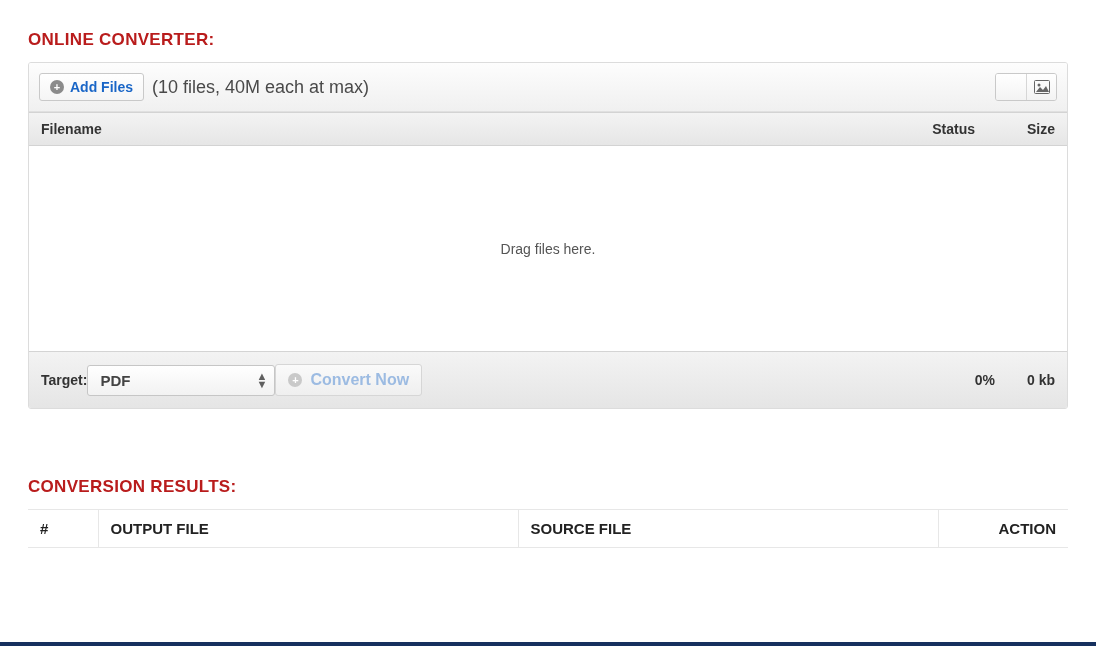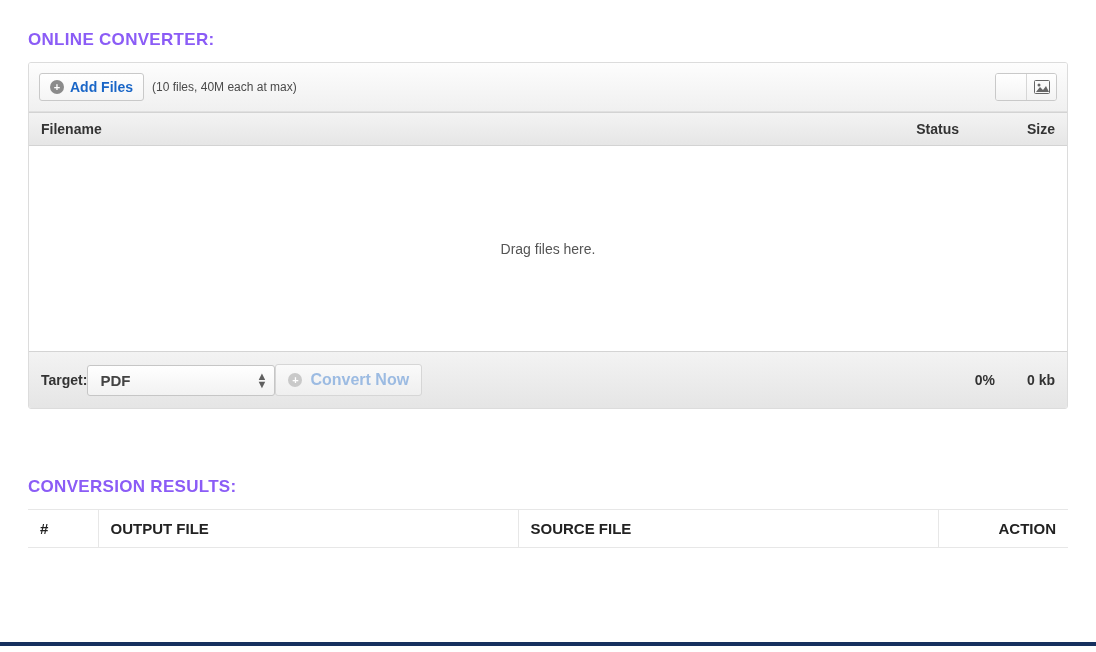--- a/index.html
+++ b/index.html
@@ -10,21 +10,21 @@
       width: 1096px;
       height: 652px;
       position: relative;
     }
     .container {
       padding: 30px 28px 0 28px;
     }
     h2.section-title {
       font-size: 17px;
       font-weight: 600;
-      color: #8b5cf6;
+      color: #b91c1c;
       letter-spacing: 0.3px;
       margin-bottom: 12px;
     }
     .converter-panel {
       border: 1px solid #dcdcdc;
       border-radius: 3px;
       overflow: hidden;
     }
     .toolbar {
       background: linear-gradient(#fdfdfd, #f0f0f0);
@@ -54,21 +54,21 @@
       background: #8b8b8b;
       align-items: center;
       justify-content: center;
       color: #fff;
       font-weight: bold;
       font-size: 11px;
       line-height: 1;
     }
     .limits {
       color: #4a4a4a;
-      font-size: 12px;
+      font-size: 18px;
     }
     .spacer { flex: 1; }
     .tool-slot {
       display: flex;
       border: 1px solid #c9c9c9;
       border-radius: 3px;
       overflow: hidden;
     }
     .tool-slot .half {
       width: 30px;
@@ -87,21 +87,21 @@
       background: linear-gradient(#f3f3f3,#e6e6e6);
       border-top: 1px solid #d3d3d3;
       border-bottom: 1px solid #d3d3d3;
       padding: 8px 12px;
       font-size: 14px;
       font-weight: 700;
       color: #333;
     }
     .col-filename { flex: 1; }
     .col-status { width: 90px; text-align: right; }
-    .col-size { width: 80px; text-align: right; margin-left: 16px; }
+    .col-size { width: 80px; text-align: right; }
 
     .drop-zone {
       height: 205px;
       background: #fff;
       display: flex;
       align-items: center;
       justify-content: center;
       color: #555;
       font-size: 14px;
       text-align: right;

